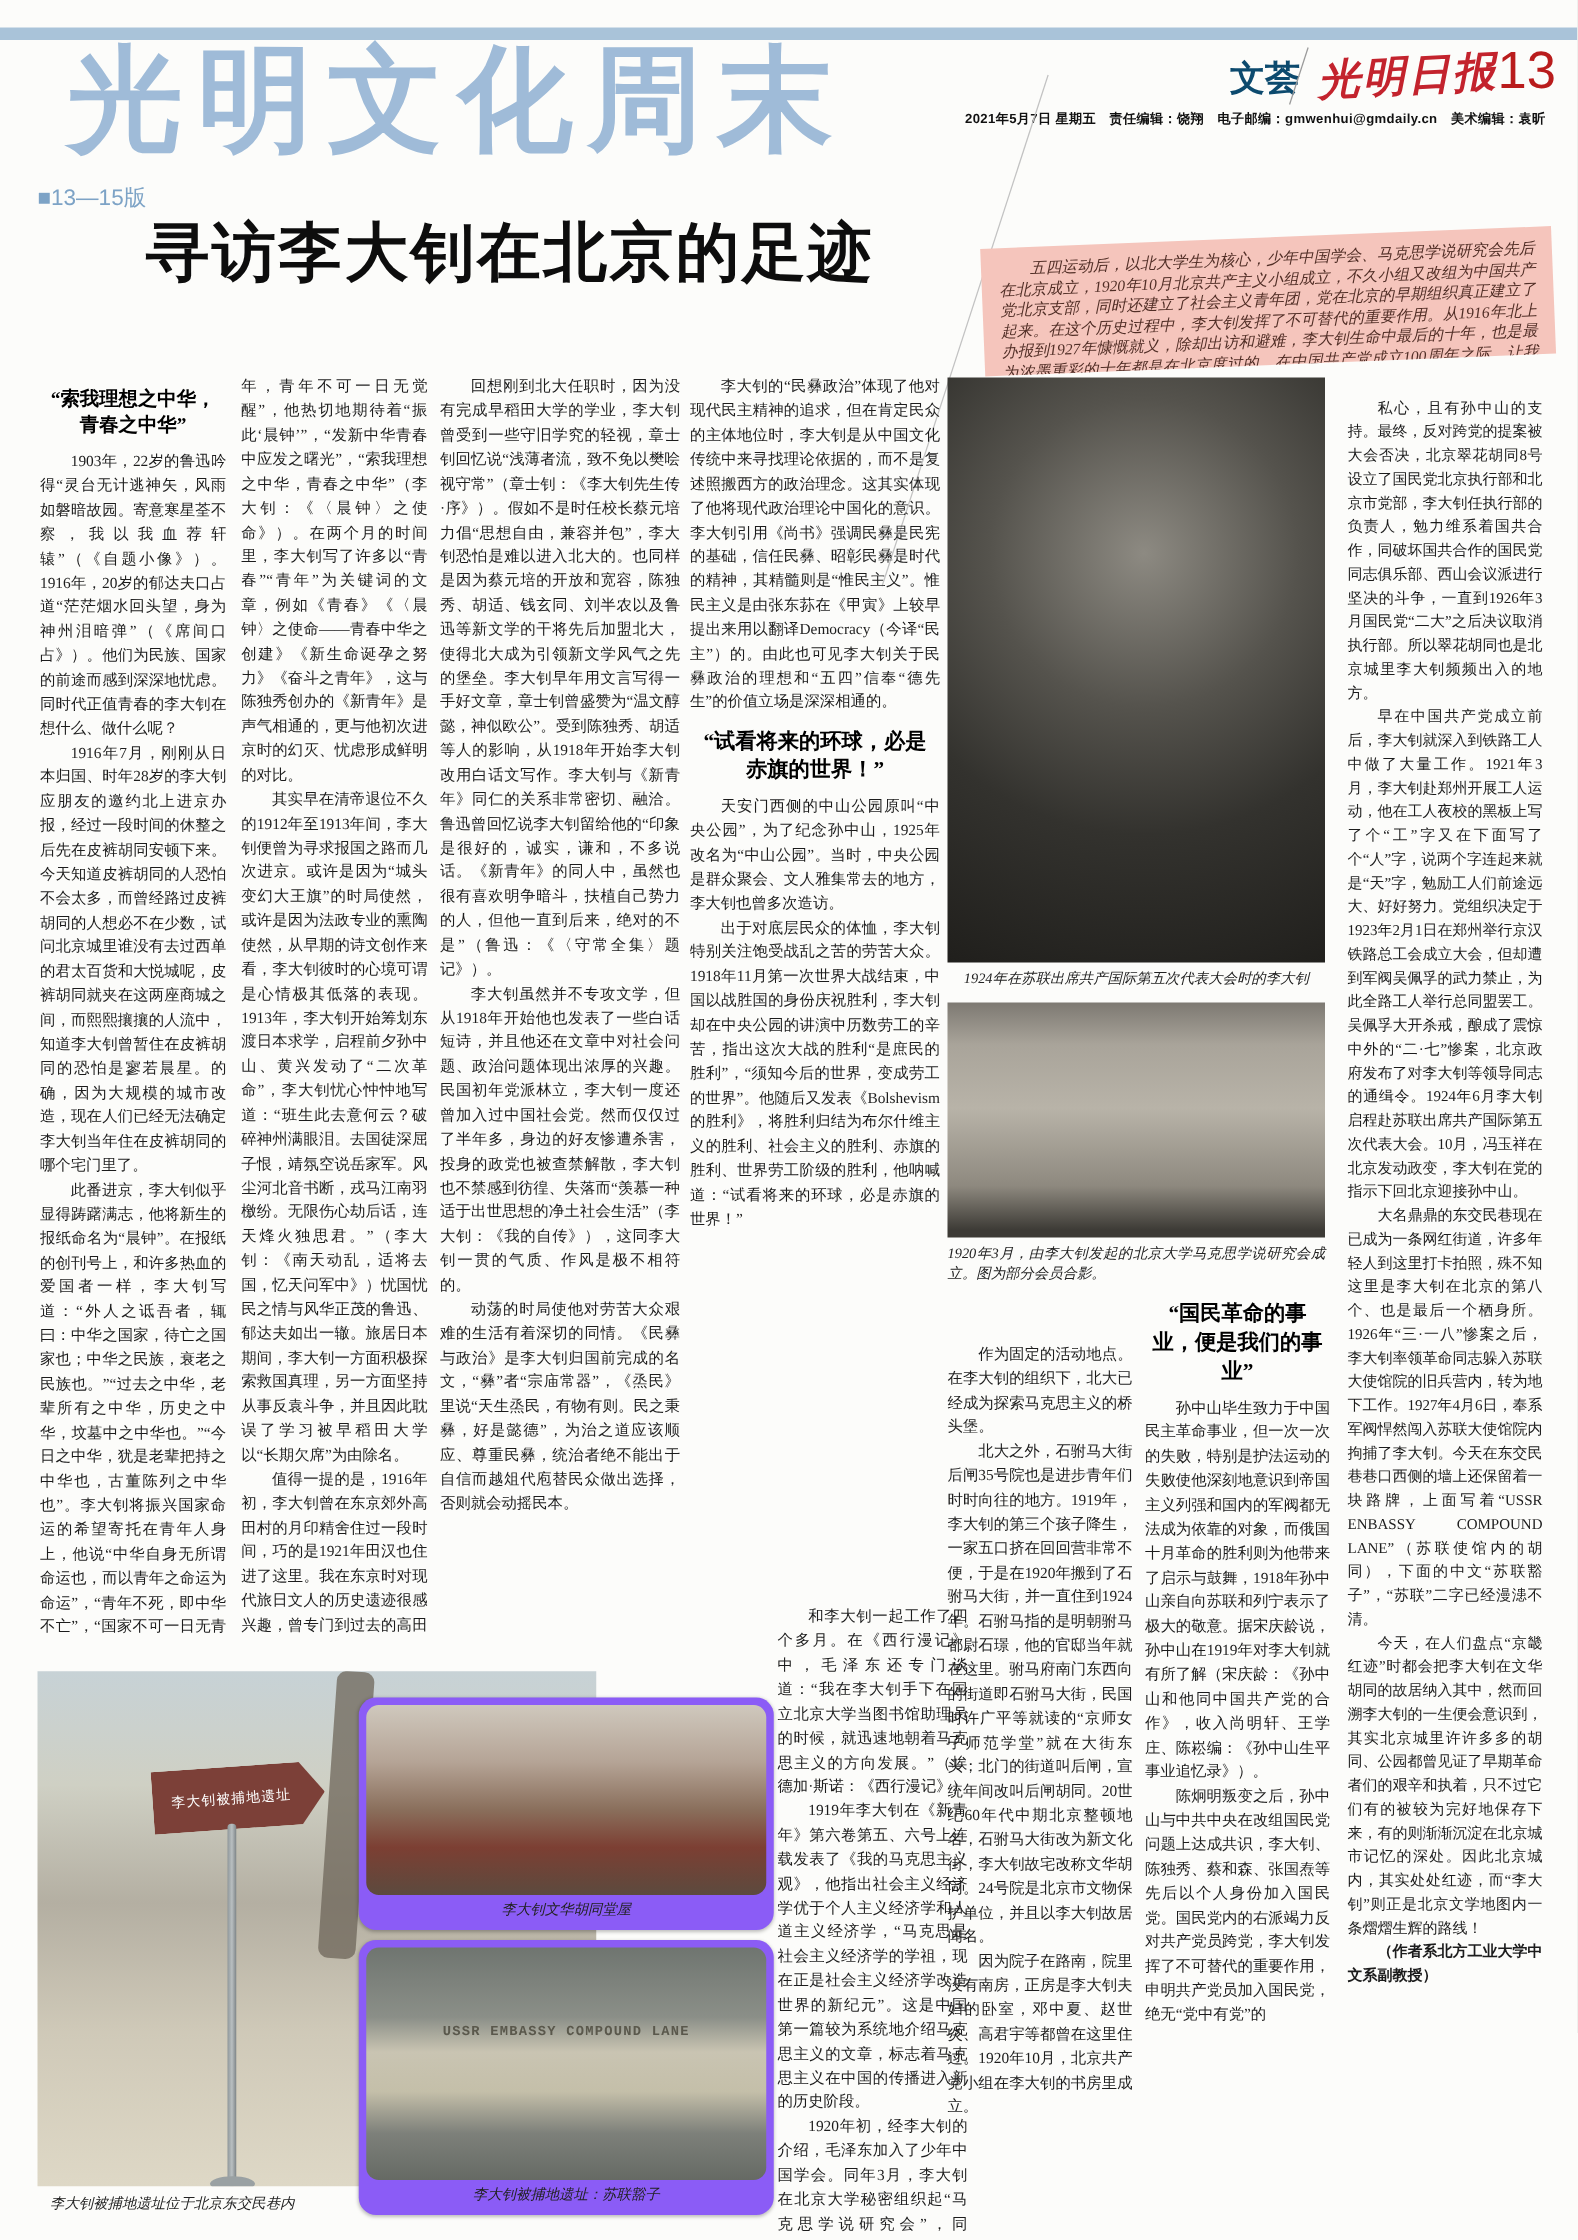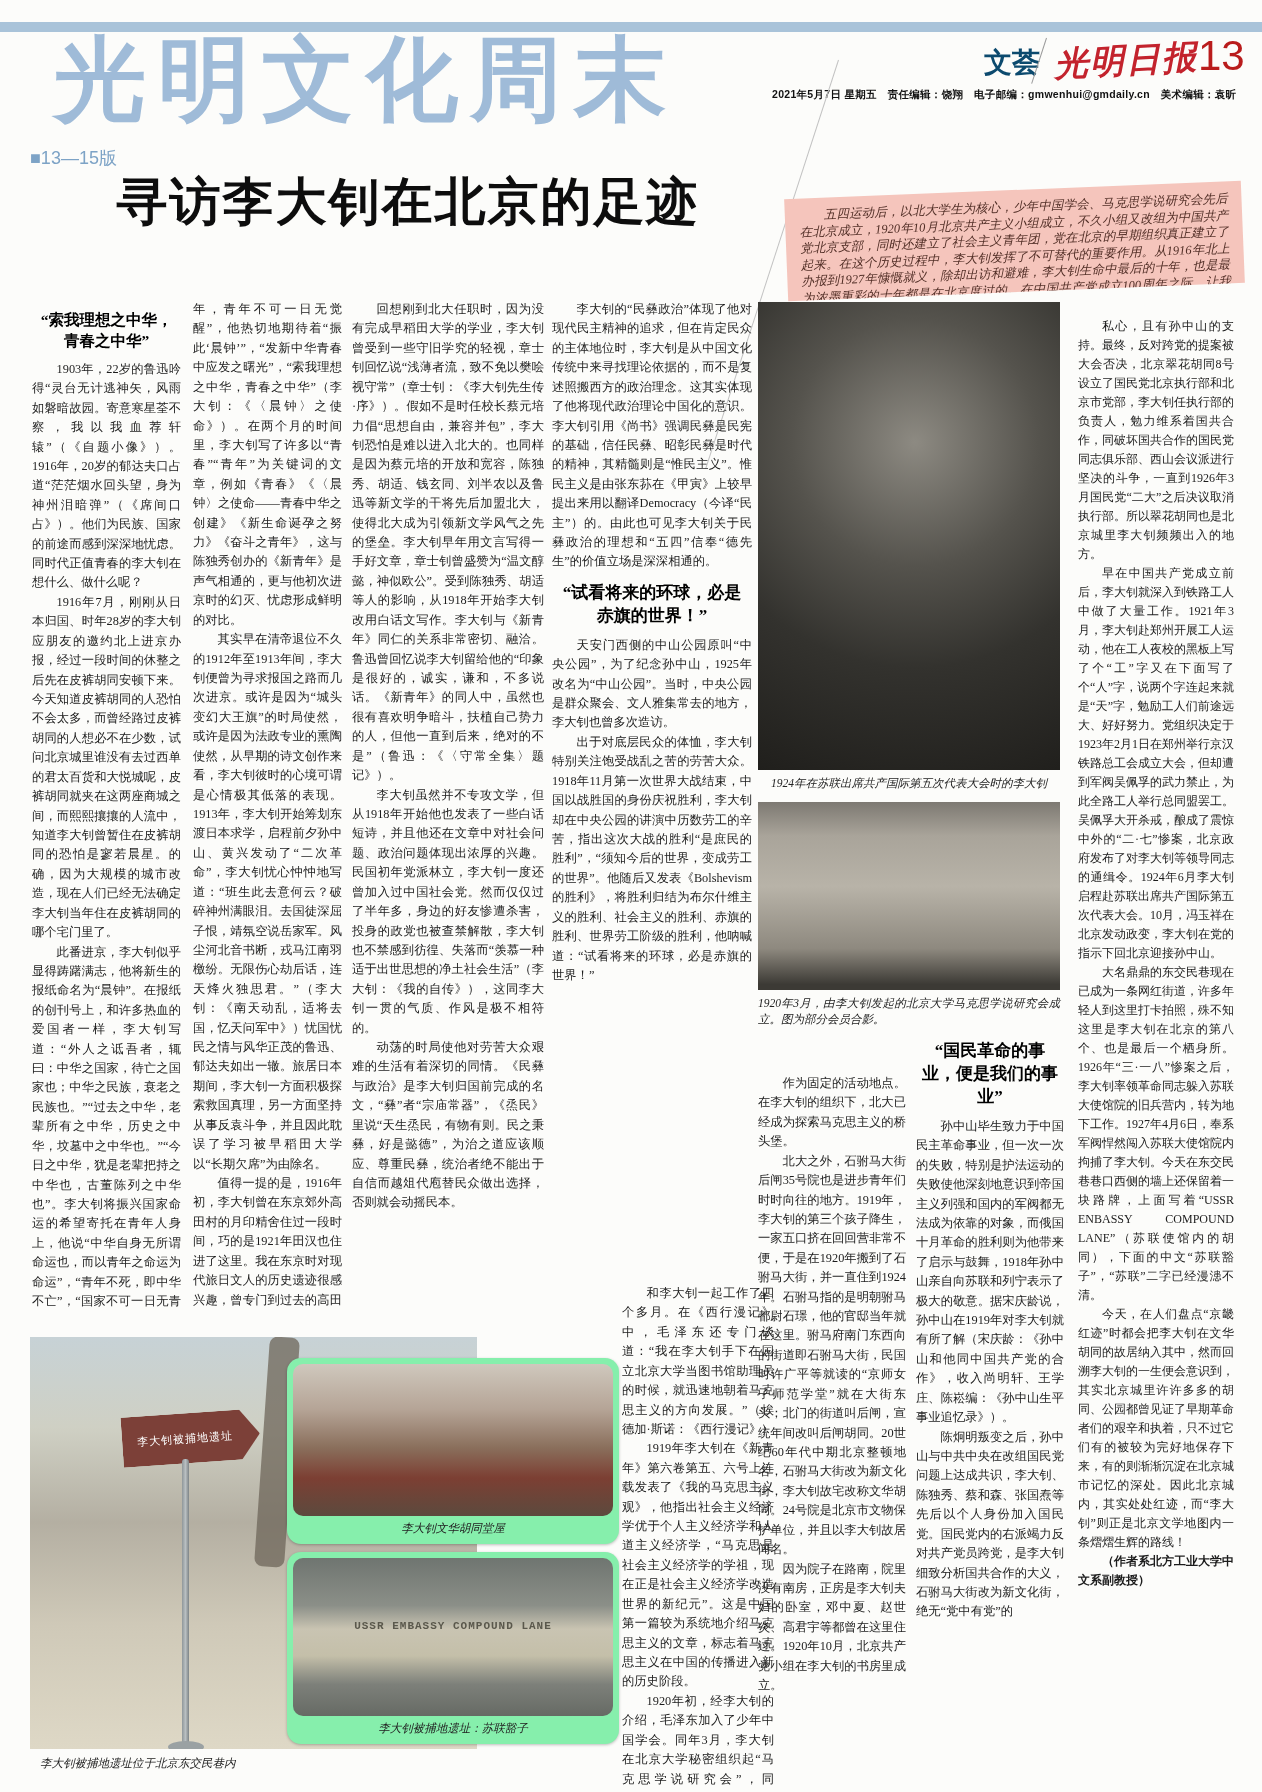--- a/index.html
+++ b/index.html
@@ -44,25 +44,25 @@
   .group{background:
      linear-gradient(180deg,#7d7972 0%,#a9a49a 18%,#b8b3a8 45%,#8e897f 78%,#3c3a35 97%);}
   .street{background:
      linear-gradient(180deg,#c7d2d6 0%,#cfd0c4 22%,#b4afa2 45%,#cfc9b8 70%,#ded8c6 100%);}
   .trunk{left:232px;top:0;width:30px;height:230px;background:#6e655a;opacity:.75;transform:rotate(4deg);border-radius:8px;}
   .sign{left:92px;top:76px;width:138px;height:50px;background:#7c4038;color:#fff;
         transform:rotate(-4deg);clip-path:polygon(0 0,86% 0,100% 50%,86% 100%,0 100%);
         display:flex;align-items:center;justify-content:center;font-size:11px;letter-spacing:1px;padding-right:12px;box-sizing:border-box;}
   .pole{left:152px;top:122px;width:7px;height:290px;background:linear-gradient(90deg,#8f979a,#b9bfc1,#7d8487);border-radius:3px;}
   .pole-base{left:138px;top:404px;width:36px;height:12px;background:#9aa1a3;border-radius:50%;}
-  .card{position:absolute;background:#86efac;border-radius:14px;padding:6px;box-shadow:0 1px 3px rgba(0,0,0,.25);}
+  .card{position:absolute;background:#8b5cf6;border-radius:14px;padding:6px;box-shadow:0 1px 3px rgba(0,0,0,.25);}
   .card .img{border-radius:10px;width:320px;}
   .room{height:152px;background:
      linear-gradient(180deg,#cfc8bd 0%,#b5a496 30%,#8a6f5c 55%,#7c3f33 75%,#5c4a3e 100%);}
-  .tablet{height:158px;position:relative;background:
+  .tablet{height:186px;position:relative;background:
      linear-gradient(180deg,#6f7570 0%,#8b8f88 30%,#c9c4b2 45%,#c4bfa9 62%,#7d807a 80%,#666a64 100%);}
   .tablet .inscr{position:absolute;left:0;top:62px;width:100%;text-align:center;
      font-family:"Liberation Mono",monospace;font-size:11px;letter-spacing:1px;color:#5a584c;font-weight:bold;}
   .cap{font-size:11.5px;font-style:italic;color:#222;line-height:1.35;}
   .cap-c{text-align:center;}
   .cap-j{text-align:justify;}
   .card .cap{padding:5px 2px 1px;text-align:center;}
 </style>
 </head>
 <body>
@@ -116,21 +116,21 @@
 
   <div class="abs blk" style="left:758px;top:1074px;width:148px;height:748px;">
     <p>作为固定的活动地点。在李大钊的组织下，北大已经成为探索马克思主义的桥头堡。</p>
     <p>北大之外，石驸马大街后闸35号院也是进步青年们时时向往的地方。1919年，李大钊的第三个孩子降生，一家五口挤在回回营非常不便，于是在1920年搬到了石驸马大街，并一直住到1924年。石驸马指的是明朝驸马都尉石璟，他的官邸当年就在这里。驸马府南门东西向的街道即石驸马大街，民国时许广平等就读的“京师女子师范学堂”就在大街东头；北门的街道叫后闸，宣统年间改叫后闸胡同。20世纪60年代中期北京整顿地名，石驸马大街改为新文化街，李大钊故宅改称文华胡同。24号院是北京市文物保护单位，并且以李大钊故居闻名。</p>
     <p>因为院子在路南，院里没有南房，正房是李大钊夫妇的卧室，邓中夏、赵世炎、高君宇等都曾在这里住过。1920年10月，北京共产党小组在李大钊的书房里成立。</p>
   </div>
 
   <div class="abs blk" style="left:916px;top:1038px;width:148px;height:748px;">
     <h3 class="sub sub-m" style="margin-top:2px;">“国民革命的事业，便是我们的事业”</h3>
     <p>孙中山毕生致力于中国民主革命事业，但一次一次的失败，特别是护法运动的失败使他深刻地意识到帝国主义列强和国内的军阀都无法成为依靠的对象，而俄国十月革命的胜利则为他带来了启示与鼓舞，1918年孙中山亲自向苏联和列宁表示了极大的敬意。据宋庆龄说，孙中山在1919年对李大钊就有所了解（宋庆龄：《孙中山和他同中国共产党的合作》，收入尚明轩、王学庄、陈崧编：《孙中山生平事业追忆录》）。</p>
-    <p>陈炯明叛变之后，孙中山与中共中央在改组国民党问题上达成共识，李大钊、陈独秀、蔡和森、张国焘等先后以个人身份加入国民党。国民党内的右派竭力反对共产党员跨党，是李大钊细致分析国共合作的大义，石驸马大街改为新文化街，绝无“党中有党”的</p>
+    <p>陈炯明叛变之后，孙中山与中共中央在改组国民党问题上达成共识，李大钊、陈独秀、蔡和森、张国焘等先后以个人身份加入国民党。国民党内的右派竭力反对共产党员跨党，李大钊发挥了不可替代的重要作用，申明共产党员加入国民党，绝无“党中有党”的</p>
   </div>
 
   <div class="abs blk" style="left:622px;top:1284px;width:152px;height:504px;">
     <p>和李大钊一起工作了四个多月。在《西行漫记》中，毛泽东还专门谈道：“我在李大钊手下在国立北京大学当图书馆助理员的时候，就迅速地朝着马克思主义的方向发展。”（埃德加·斯诺：《西行漫记》）</p>
     <p>1919年李大钊在《新青年》第六卷第五、六号上连载发表了《我的马克思主义观》，他指出社会主义经济学优于个人主义经济学和人道主义经济学，“马克思是社会主义经济学的学祖，现在正是社会主义经济学改造世界的新纪元”。这是中国第一篇较为系统地介绍马克思主义的文章，标志着马克思主义在中国的传播进入新的历史阶段。</p>
     <p>1920年初，经李大钊的介绍，毛泽东加入了少年中国学会。同年3月，李大钊在北京大学秘密组织起“马克思学说研究会”，同期，“平民教育演讲团”也受到李大钊号召知识分子到工农中去的影响，决定除城市之外要重视到乡村和工厂去开展活动，不久便选定了长辛店</p>
   </div>
 
   <div class="abs blk small-col" style="left:1078px;top:302px;width:156px;height:1486px;">
     <p>私心，且有孙中山的支持。最终，反对跨党的提案被大会否决，北京翠花胡同8号设立了国民党北京执行部和北京市党部，李大钊任执行部的负责人，勉力维系着国共合作，同破坏国共合作的国民党同志俱乐部、西山会议派进行坚决的斗争，一直到1926年3月国民党“二大”之后决议取消执行部。所以翠花胡同也是北京城里李大钊频频出入的地方。</p>

